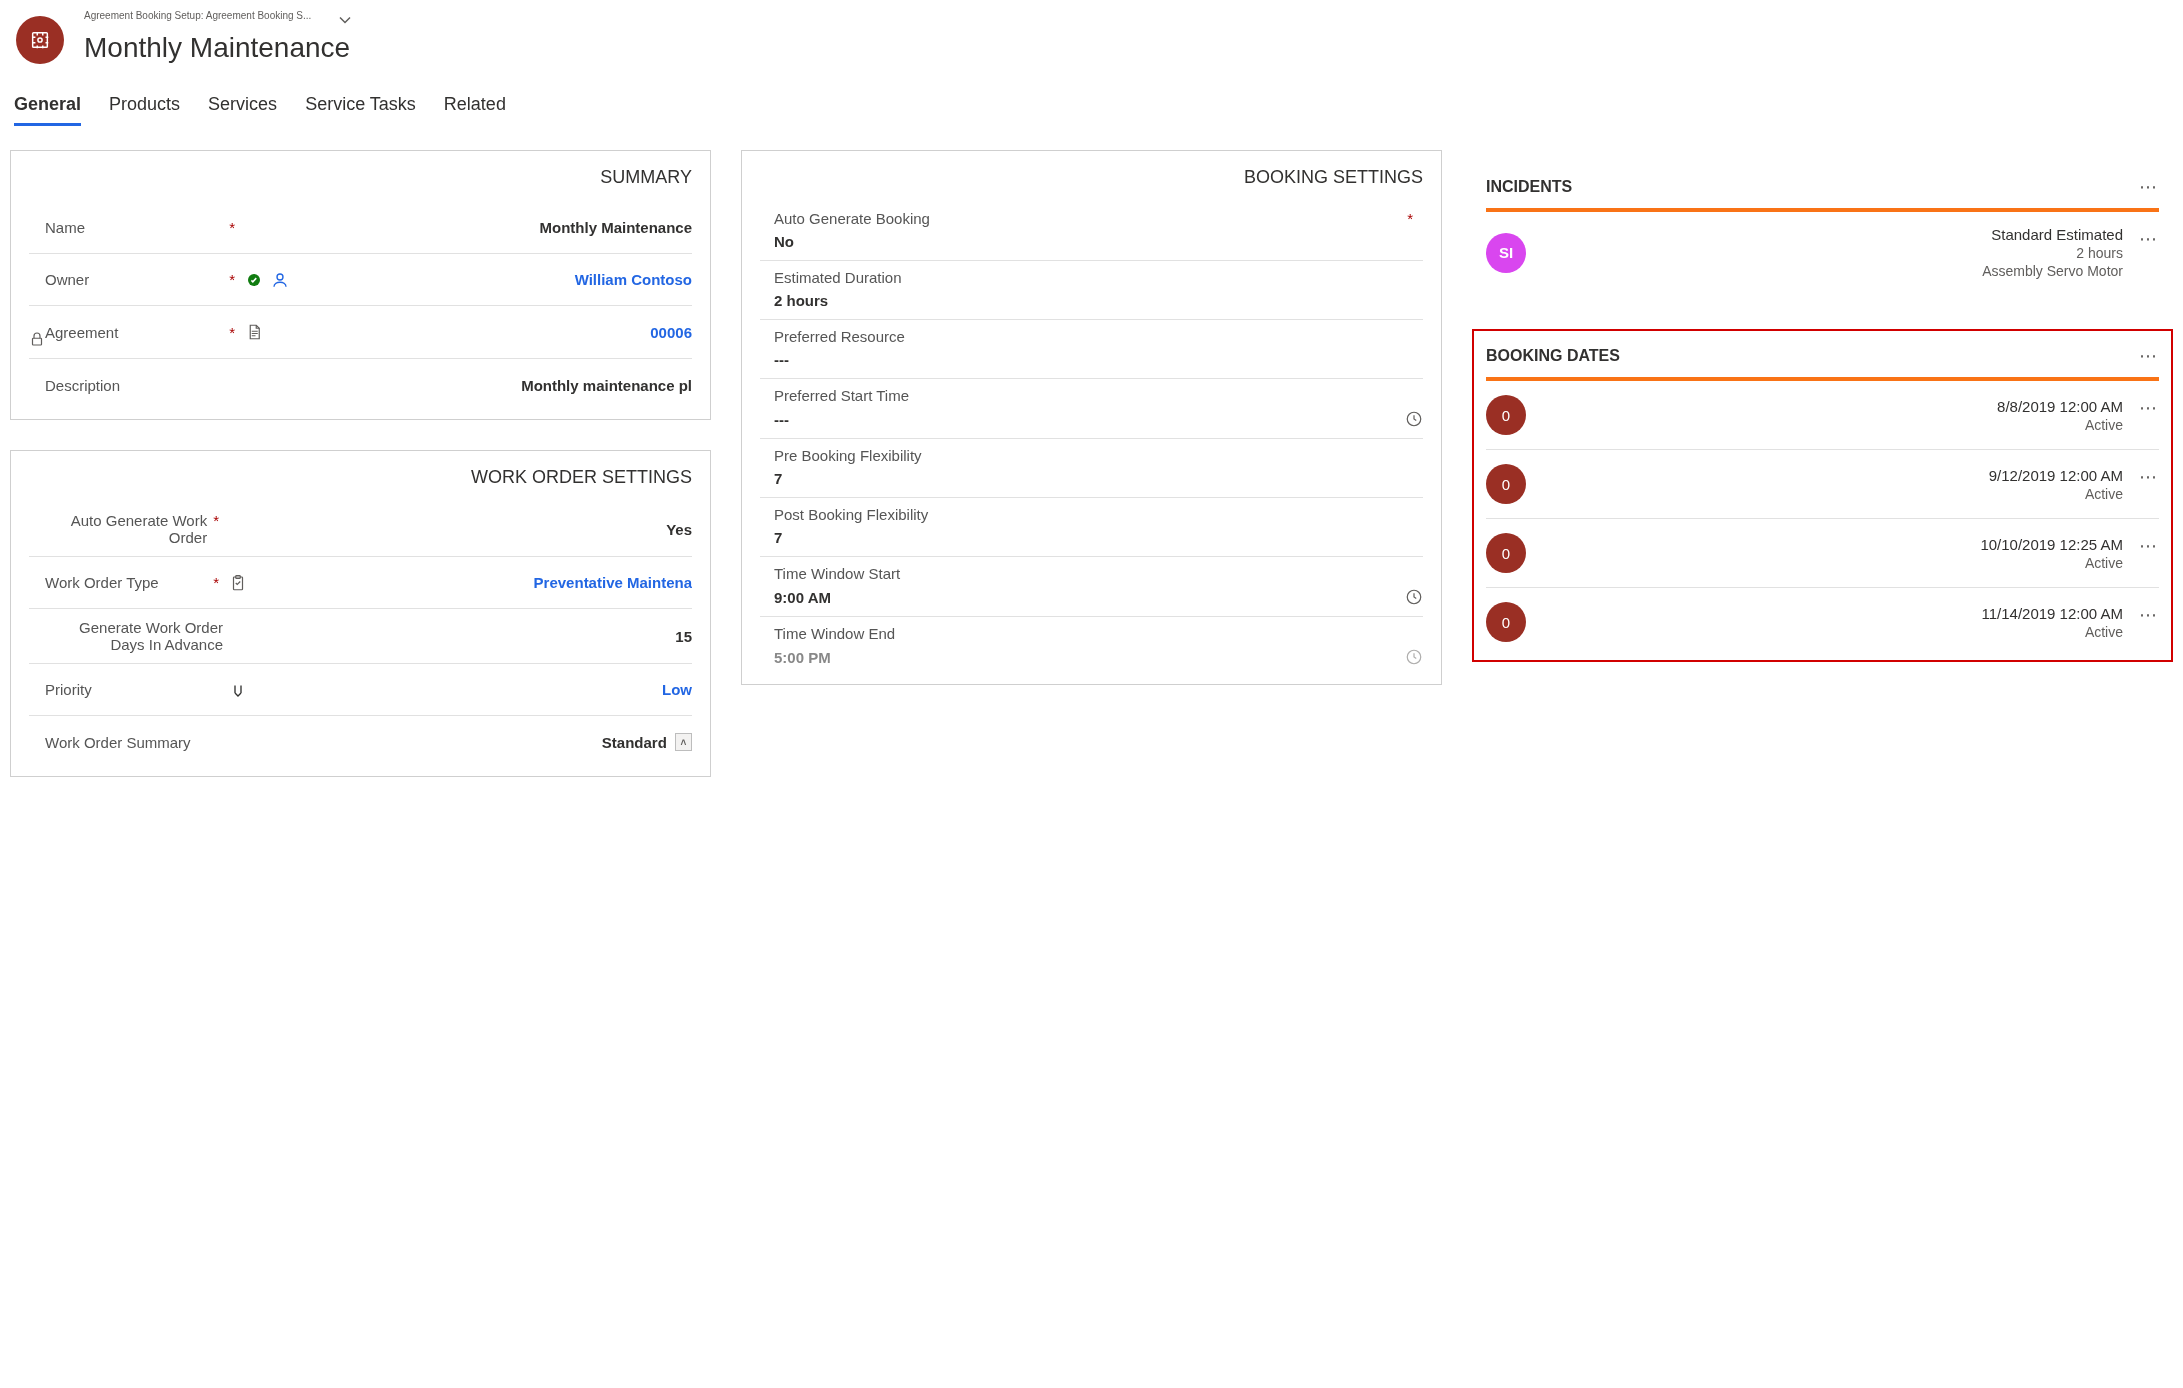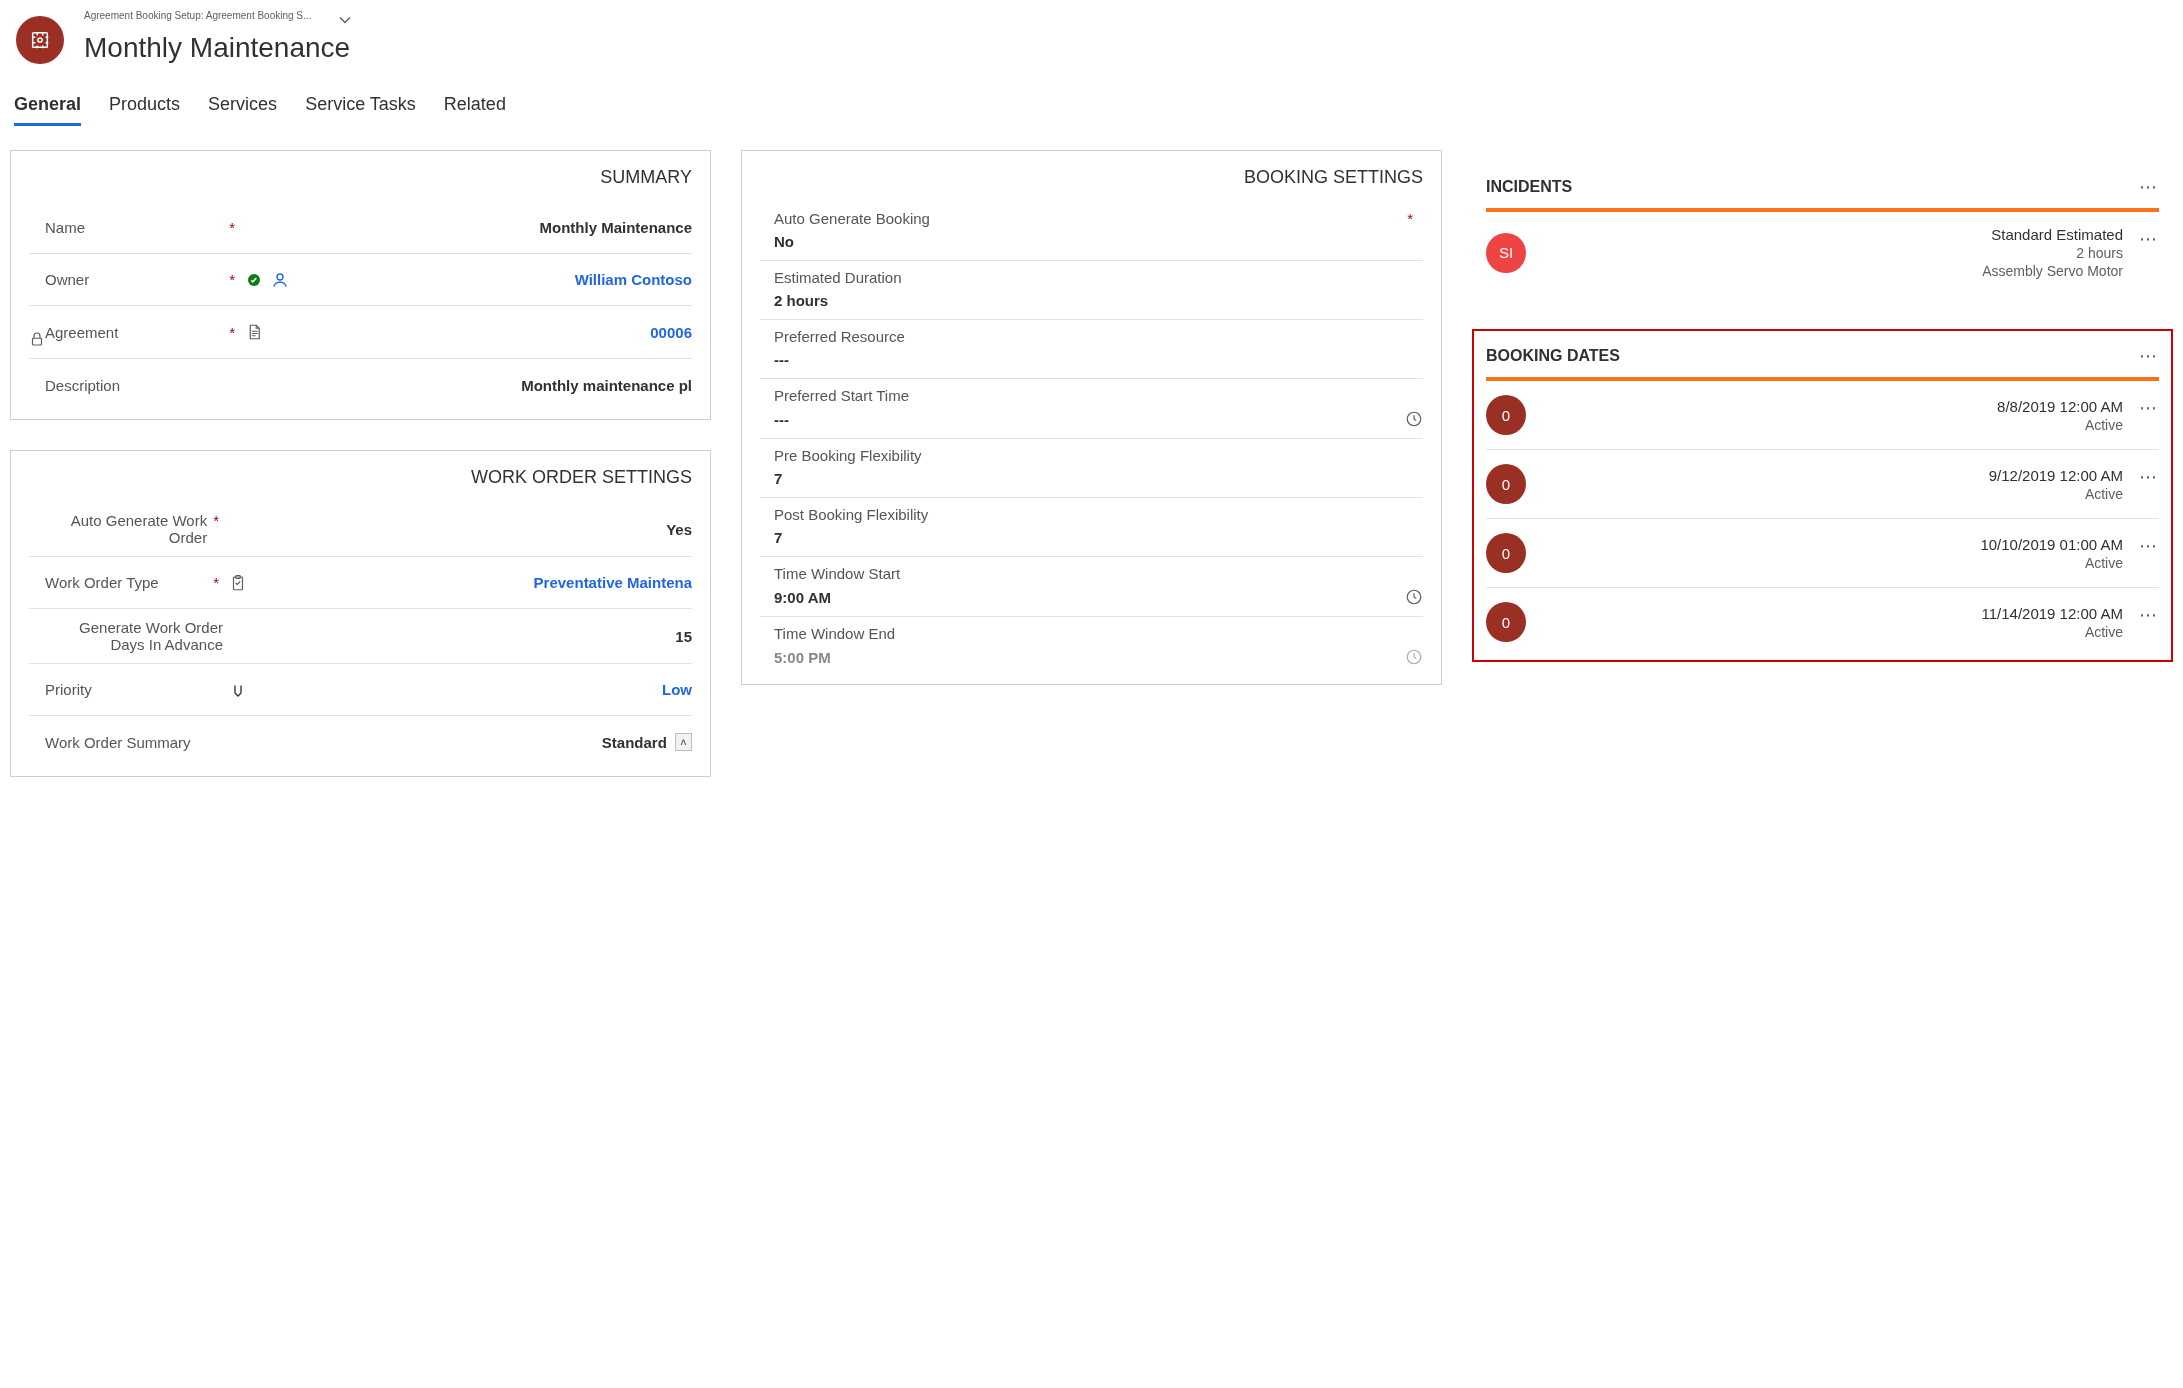--- a/index.html
+++ b/index.html
@@ -149,21 +149,21 @@
     gap: 16px;
     padding: 14px 0;
     border-bottom: 1px solid #e1e1e1;
   }
   .list-item:last-child { border-bottom:none;}
   .avatar {
     width: 40px; height:40px; border-radius:50%;
     display:flex; align-items:center; justify-content:center;
     color:#fff; font-size:15px; font-weight:400; flex-shrink:0;
   }
-  .avatar.olive { background:#ef4444;}
+  .avatar.olive { background:#d946ef;font-weight:bold;}
   .avatar.maroon { background:#9a2f24;}
   .item-text { display:flex; flex-direction:column; gap:2px; font-size:15px; color:#323130; flex:1;}
   .item-text .sub { color:#605e5c; font-size:14px;}
   .item-more { color:#605e5c; cursor:pointer; font-size:18px; letter-spacing:2px; align-self:flex-start; margin-top:2px;}
 
   .ic { width:18px; height:18px; flex-shrink:0;}
   .chevron { width:20px; height:20px; }
   .scrollhint {
     width:18px; height:18px; border:1px solid #bdbdbd; background:#f3f2f1;
     display:flex; align-items:center; justify-content:center; font-size:10px; color:#605e5c;
@@ -458,21 +458,21 @@
         <div class="item-text">
           <span>9/12/2019 12:00 AM</span>
           <span class="sub">Active</span>
         </div>
         <span class="item-more">⋯</span>
       </div>
 
       <div class="list-item">
         <div class="avatar maroon">0</div>
         <div class="item-text">
-          <span>10/10/2019 01:00 AM</span>
+          <span>10/10/2019 12:25 AM</span>
           <span class="sub">Active</span>
         </div>
         <span class="item-more">⋯</span>
       </div>
 
       <div class="list-item">
         <div class="avatar maroon">0</div>
         <div class="item-text">
           <span>11/14/2019 12:00 AM</span>
           <span class="sub">Active</span>

